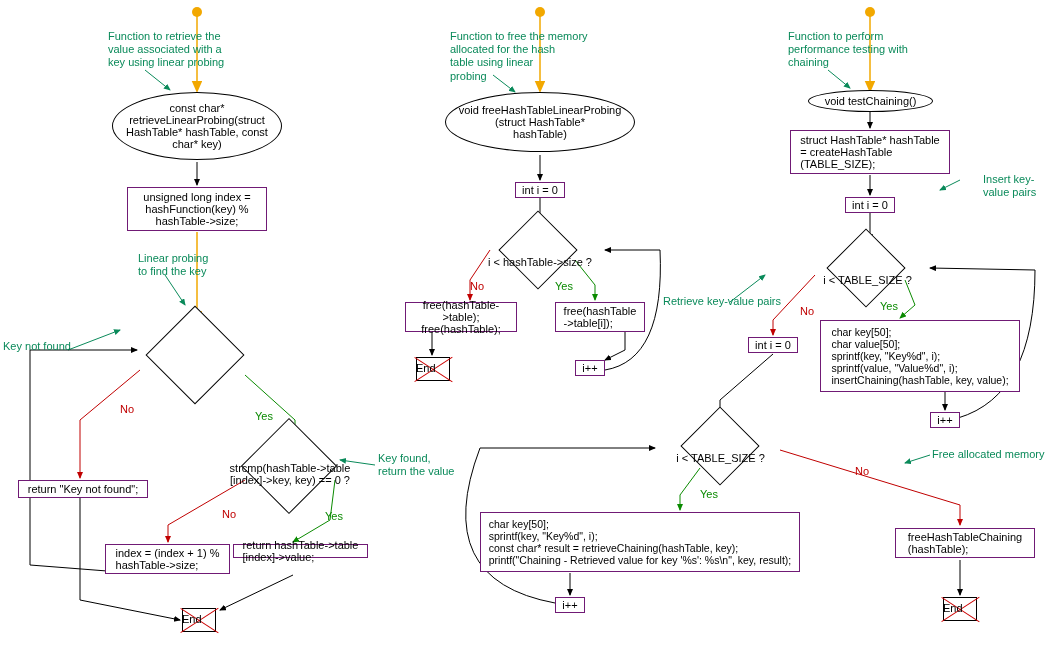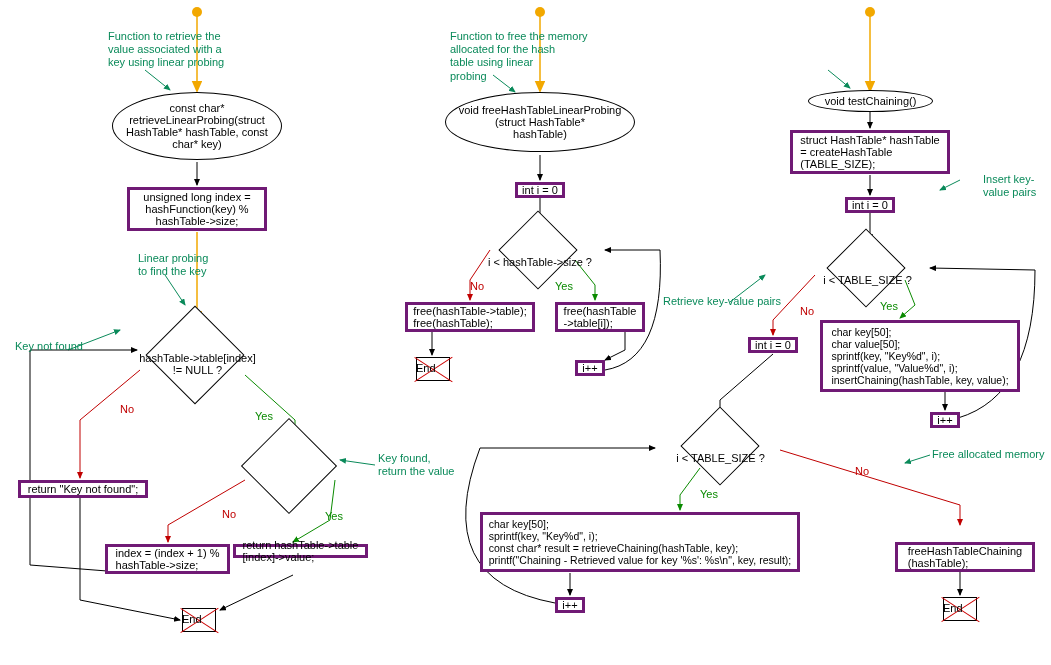--- a/index.html
+++ b/index.html
@@ -1,21 +1,21 @@
 <!DOCTYPE html>
 <html><head>
 <meta charset="utf-8">
 <style>
   * { box-sizing: border-box; margin: 0; padding: 0; }
   html, body { width: 1051px; height: 665px; font-family: Arial, sans-serif; font-size: 11px; background: #fff; color: #000; position: relative; }
   .canvas { position: relative; width: 1051px; height: 665px; }
   .node { position: absolute; background: #fff; text-align: center; display: flex; align-items: center; justify-content: center; padding: 2px 4px; }
   .annot { position: absolute; color: #0a8a5a; font-size: 11px; line-height: 1.2; }
   .ellipse { border: 1px solid #000; border-radius: 50%; }
-  .rect { border: 3px solid #701a75; }
+  .rect { border: 1px solid #701a75; }
   .diamond { position: absolute; transform: rotate(45deg); border: 1px solid #000; background: #fff; }
   .diamond-text { position: absolute; text-align: center; z-index: 2; margin-top: 12px; }
   .endbox { position: absolute; width: 34px; height: 24px; border: 1px solid #000; background: #fff; }
   .endbox::before, .endbox::after { content:""; position:absolute; background:#c00; height:1px; width:140%; top:50%; left:-20%; }
   .endbox::before { transform: rotate(33deg); }
   .endbox::after { transform: rotate(-33deg); }
   .endlabel { position:absolute; width:16px; text-align:center; font-size:11px; }
   .dot { position:absolute; width:10px; height:10px; background:#f2a800; border-radius:50%; }
   svg.arrows { position:absolute; top:0; left:0; width:1051px; height:665px; pointer-events:none; }
   .lbl { font-size:11px; }
@@ -128,55 +128,58 @@
 key using linear probing</div>
 <div class="node ellipse" style="left:112px; top:92px; width:170px; height:68px; white-space:pre-line;">const char*
 retrieveLinearProbing(struct
 HashTable* hashTable, const
 char* key)</div>
 <div class="node rect" style="left:127px; top:187px; width:140px; height:44px; text-align:center; white-space:pre-line;">unsigned long index =
 hashFunction(key) %
 hashTable-&gt;size;</div>
 <div class="annot" style="left:138px; top:252px; white-space:pre-line;">Linear probing
 to find the key</div>
-<div class="annot" style="left:15px; top:340px;">Key not found</div>
+<div class="annot" style="left:3px; top:340px;">Key not found</div>
 <div class="diamond" style="left:160px; top:320px; width:70px; height:70px;"></div>
-<div class="diamond-text" style="left:130px; top:340px; width:135px; white-space:pre-line;">hashTable-&gt;table[index]
-!= NULL ?</div>
 <div class="node rect" style="left:18px; top:480px; width:130px; height:18px;">return "Key not found";</div>
 <div class="diamond" style="left:255px; top:432px; width:68px; height:68px;"></div>
+<div class="diamond-text" style="left:215px; top:450px; width:150px; white-space:pre-line;">strcmp(hashTable-&gt;table
+[index]-&gt;key, key) == 0 ?</div>
 <div class="annot" style="left:378px; top:452px; white-space:pre-line;">Key found,
 return the value</div>
 <div class="node rect" style="left:105px; top:544px; width:125px; height:30px; text-align:left; white-space:pre-line;">index = (index + 1) %
 hashTable-&gt;size;</div>
 <div class="node rect" style="left:233px; top:544px; width:135px; height:14px; text-align:left; white-space:pre-line;">return hashTable-&gt;table
 [index]-&gt;value;</div>
 <div class="endbox" style="left:182px; top:608px;"></div>
 <div class="endlabel" style="left:182px; top:613px;">End</div>
 
 <div class="dot" style="left:535px; top:7px;"></div>
 <div class="annot" style="left:450px; top:30px; width:160px; white-space:pre-line;">Function to free the memory
 allocated for the hash
 table using linear
 probing</div>
 <div class="node ellipse" style="left:445px; top:92px; width:190px; height:60px; white-space:pre-line;">void freeHashTableLinearProbing
 (struct HashTable*
 hashTable)</div>
 <div class="node rect" style="left:515px; top:182px; width:50px; height:16px;">int i = 0</div>
 <div class="diamond" style="left:510px; top:222px; width:56px; height:56px;"></div>
 <div class="diamond-text" style="left:480px; top:244px; width:120px;">i &lt; hashTable-&gt;size ?</div>
-<div class="node rect" style="left:405px; top:302px; width:130px; height:30px; text-align:left; white-space:pre-line;">free(hashTable-&gt;table);
+<div class="node rect" style="left:405px; top:302px; width:112px; height:30px; text-align:center; white-space:pre-line;">free(hashTable-&gt;table);
 free(hashTable);</div>
 <div class="node rect" style="left:555px; top:302px; width:90px; height:30px; text-align:left; white-space:pre-line;">free(hashTable
 -&gt;table[i]);</div>
 <div class="endbox" style="left:416px; top:357px;"></div>
 <div class="endlabel" style="left:416px; top:362px;">End</div>
 <div class="node rect" style="left:575px; top:360px; width:30px; height:16px;">i++</div>
 
 <div class="dot" style="left:865px; top:7px;"></div>
+<div class="annot" style="left:788px; top:30px; width:150px; white-space:pre-line;">Function to perform
+performance testing with
+chaining</div>
 <div class="node ellipse" style="left:808px; top:90px; width:125px; height:22px;">void testChaining()</div>
 <div class="node rect" style="left:790px; top:130px; width:160px; height:44px; text-align:left; white-space:pre-line;">struct HashTable* hashTable
 = createHashTable
 (TABLE_SIZE);</div>
 <div class="annot" style="left:983px; top:173px;">Insert key-value pairs</div>
 <div class="node rect" style="left:845px; top:197px; width:50px; height:16px;">int i = 0</div>
 <div class="annot" style="left:663px; top:295px;">Retrieve key-value pairs</div>
 <div class="diamond" style="left:838px; top:240px; width:56px; height:56px;"></div>
 <div class="diamond-text" style="left:815px; top:262px; width:105px;">i &lt; TABLE_SIZE ?</div>
 <div class="node rect" style="left:748px; top:337px; width:50px; height:16px;">int i = 0</div>
@@ -186,19 +189,19 @@
 sprintf(value, "Value%d", i);
 insertChaining(hashTable, key, value);</div>
 <div class="node rect" style="left:930px; top:412px; width:30px; height:16px;">i++</div>
 <div class="diamond" style="left:692px; top:418px; width:56px; height:56px;"></div>
 <div class="diamond-text" style="left:668px; top:440px; width:105px;">i &lt; TABLE_SIZE ?</div>
 <div class="annot" style="left:932px; top:448px;">Free allocated memory</div>
 <div class="node rect" style="left:480px; top:512px; width:320px; height:60px; text-align:left; white-space:pre-line; font-size:10.5px;">char key[50];
 sprintf(key, "Key%d", i);
 const char* result = retrieveChaining(hashTable, key);
 printf("Chaining - Retrieved value for key '%s': %s\n", key, result);</div>
-<div class="node rect" style="left:895px; top:528px; width:140px; height:30px; text-align:left; white-space:pre-line;margin-top:14px;">freeHashTableChaining
+<div class="node rect" style="left:895px; top:528px; width:140px; height:30px; text-align:left; white-space:pre-line;">freeHashTableChaining
 (hashTable);</div>
 <div class="node rect" style="left:555px; top:597px; width:30px; height:16px;">i++</div>
 <div class="endbox" style="left:943px; top:597px;"></div>
 <div class="endlabel" style="left:943px; top:602px;">End</div>
 
 </div>
 
 </body></html>

